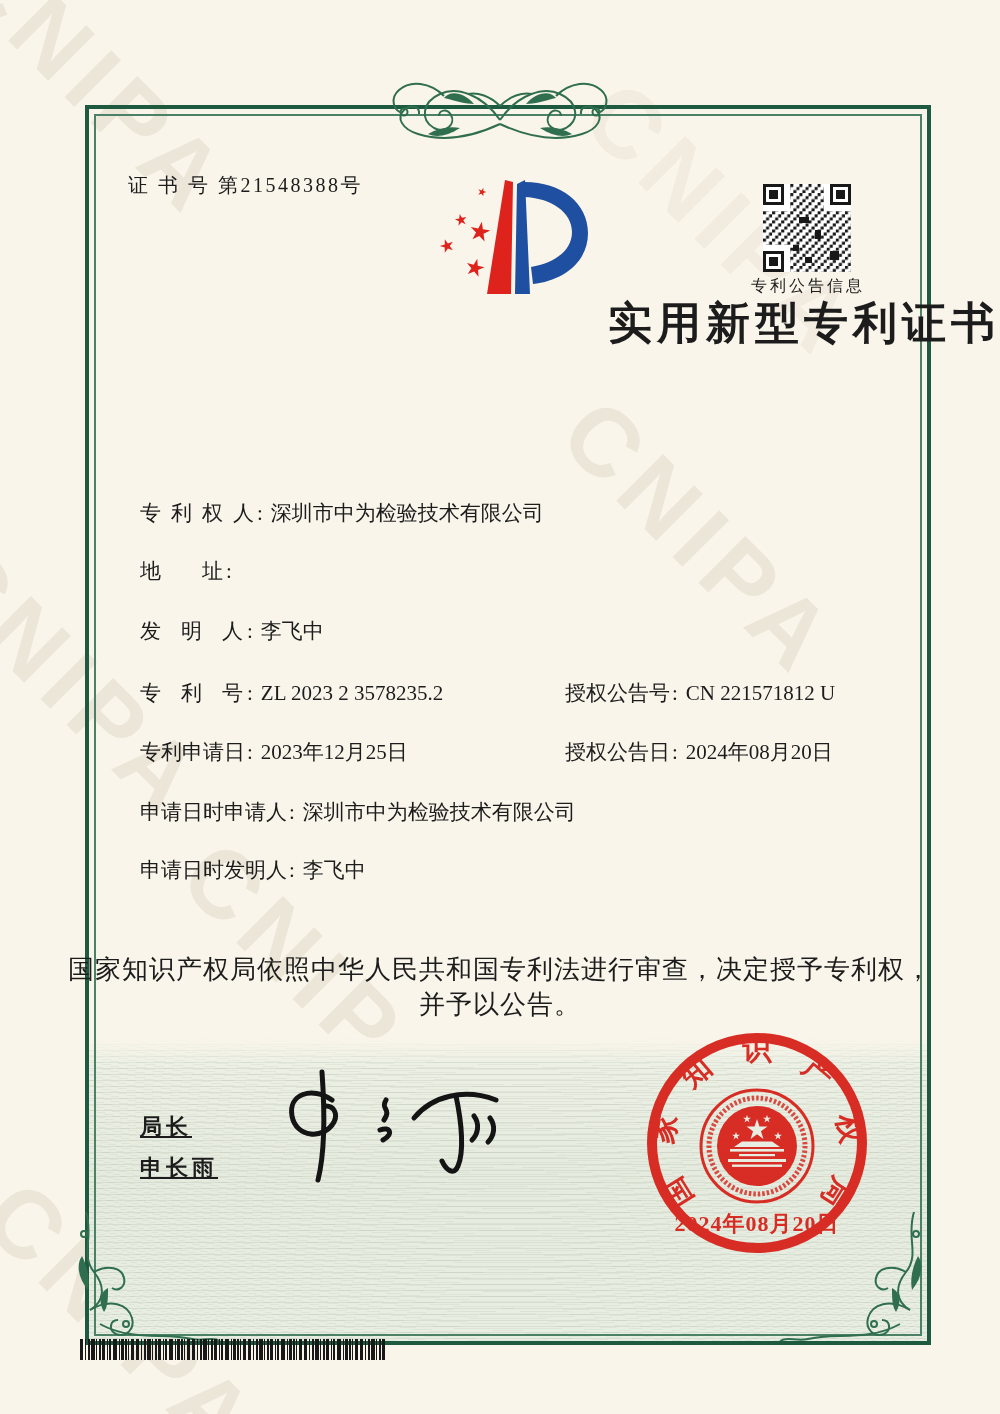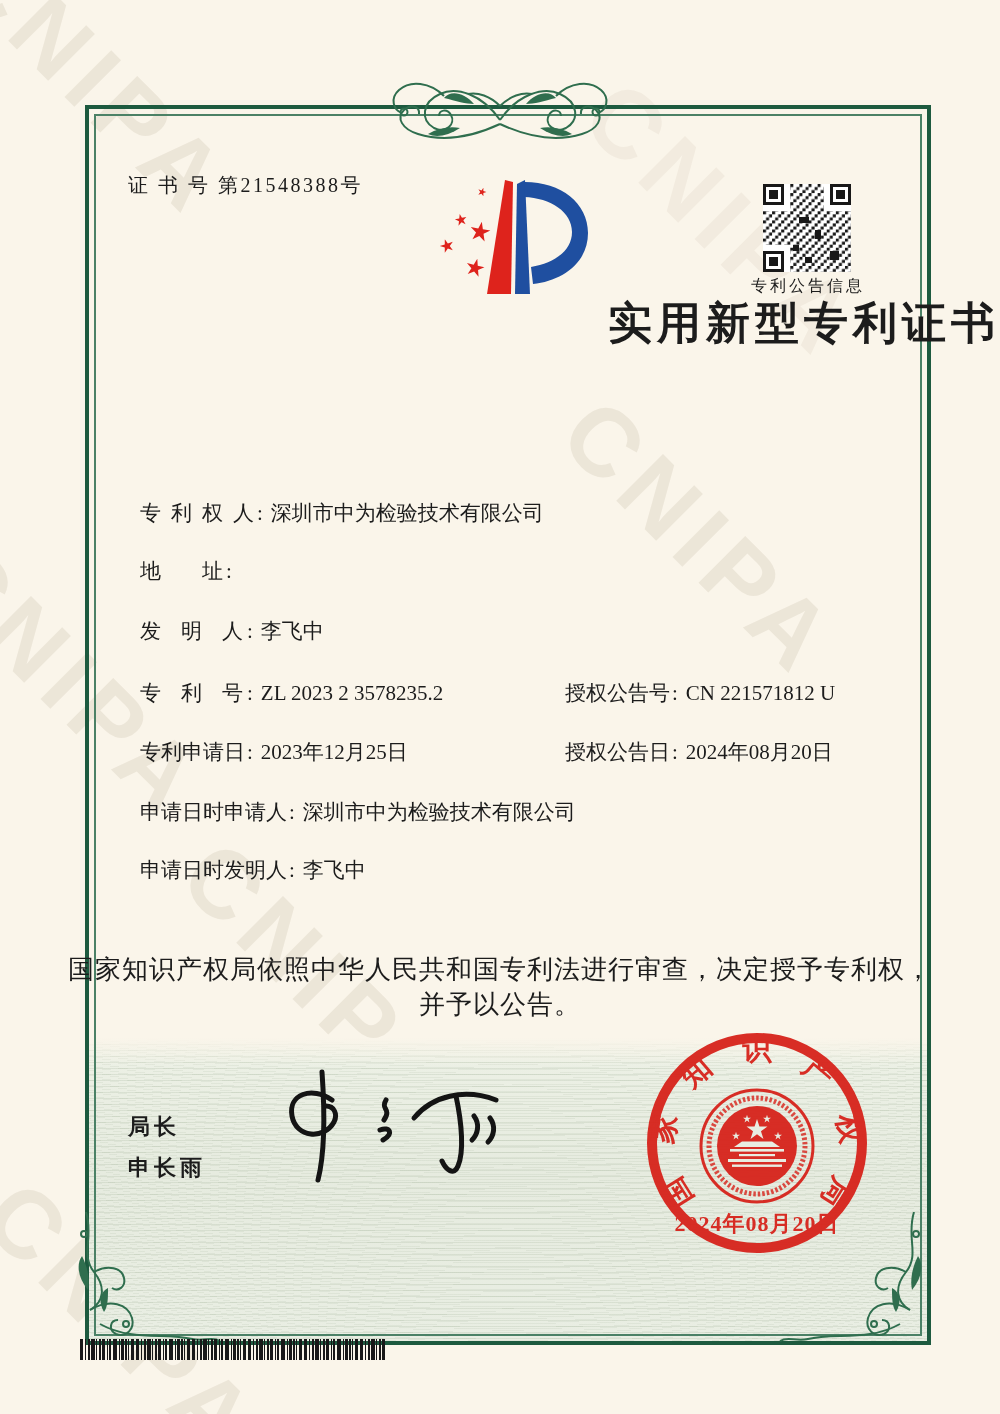--- a/index.html
+++ b/index.html
@@ -40,22 +40,22 @@
   .lab.sp3{letter-spacing:20px;margin-right:-20px;width:125px;}
   .lab.sp4{letter-spacing:10px;margin-right:-10px;width:125px;}
   .lab.sp6{width:126px;}
   .colon{margin:0 8px 0 2px;}
   .val{white-space:pre-line;}
   .rgrp{position:absolute;left:425px;top:0;display:flex;white-space:nowrap;font-family:Liberation Serif, serif;}
   
   .stmt{position:absolute;left:60px;right:60px;text-align:center;font-size:26px;
         letter-spacing:1px;z-index:2;}
   
-  .duty{position:absolute;left:128px;font:700 22px "Liberation Sans","DejaVu Sans",sans-serif;
-        letter-spacing:4px;z-index:2;}
+  .duty{position:absolute;left:140px;font:700 22px "Liberation Sans","DejaVu Sans",sans-serif;
+        letter-spacing:4px;z-index:2;text-decoration:underline;}
   .sig{position:absolute;left:268px;top:1066px;width:260px;height:122px;z-index:2;}
   .sig path{stroke:#141414;stroke-width:5;fill:none;stroke-linecap:round;stroke-linejoin:round;}
   .seal{position:absolute;left:642px;top:1028px;width:230px;height:230px;z-index:3;opacity:.95;}
   .seal .red{stroke:#d7231b;fill:none;}
   .seal .redf{fill:#d7231b;stroke:none;}
   .seal .white{fill:#e9eee3;stroke:none;}
   .seal text{font:700 29px "Liberation Serif","DejaVu Serif",serif;fill:#d7231b;text-anchor:middle;}
   .seal .seal-date{font-size:22px;letter-spacing:1px;}
   .page-num{position:absolute;left:0;right:0;top:1285px;text-align:center;font-size:17px;
         letter-spacing:2px;z-index:2;}

